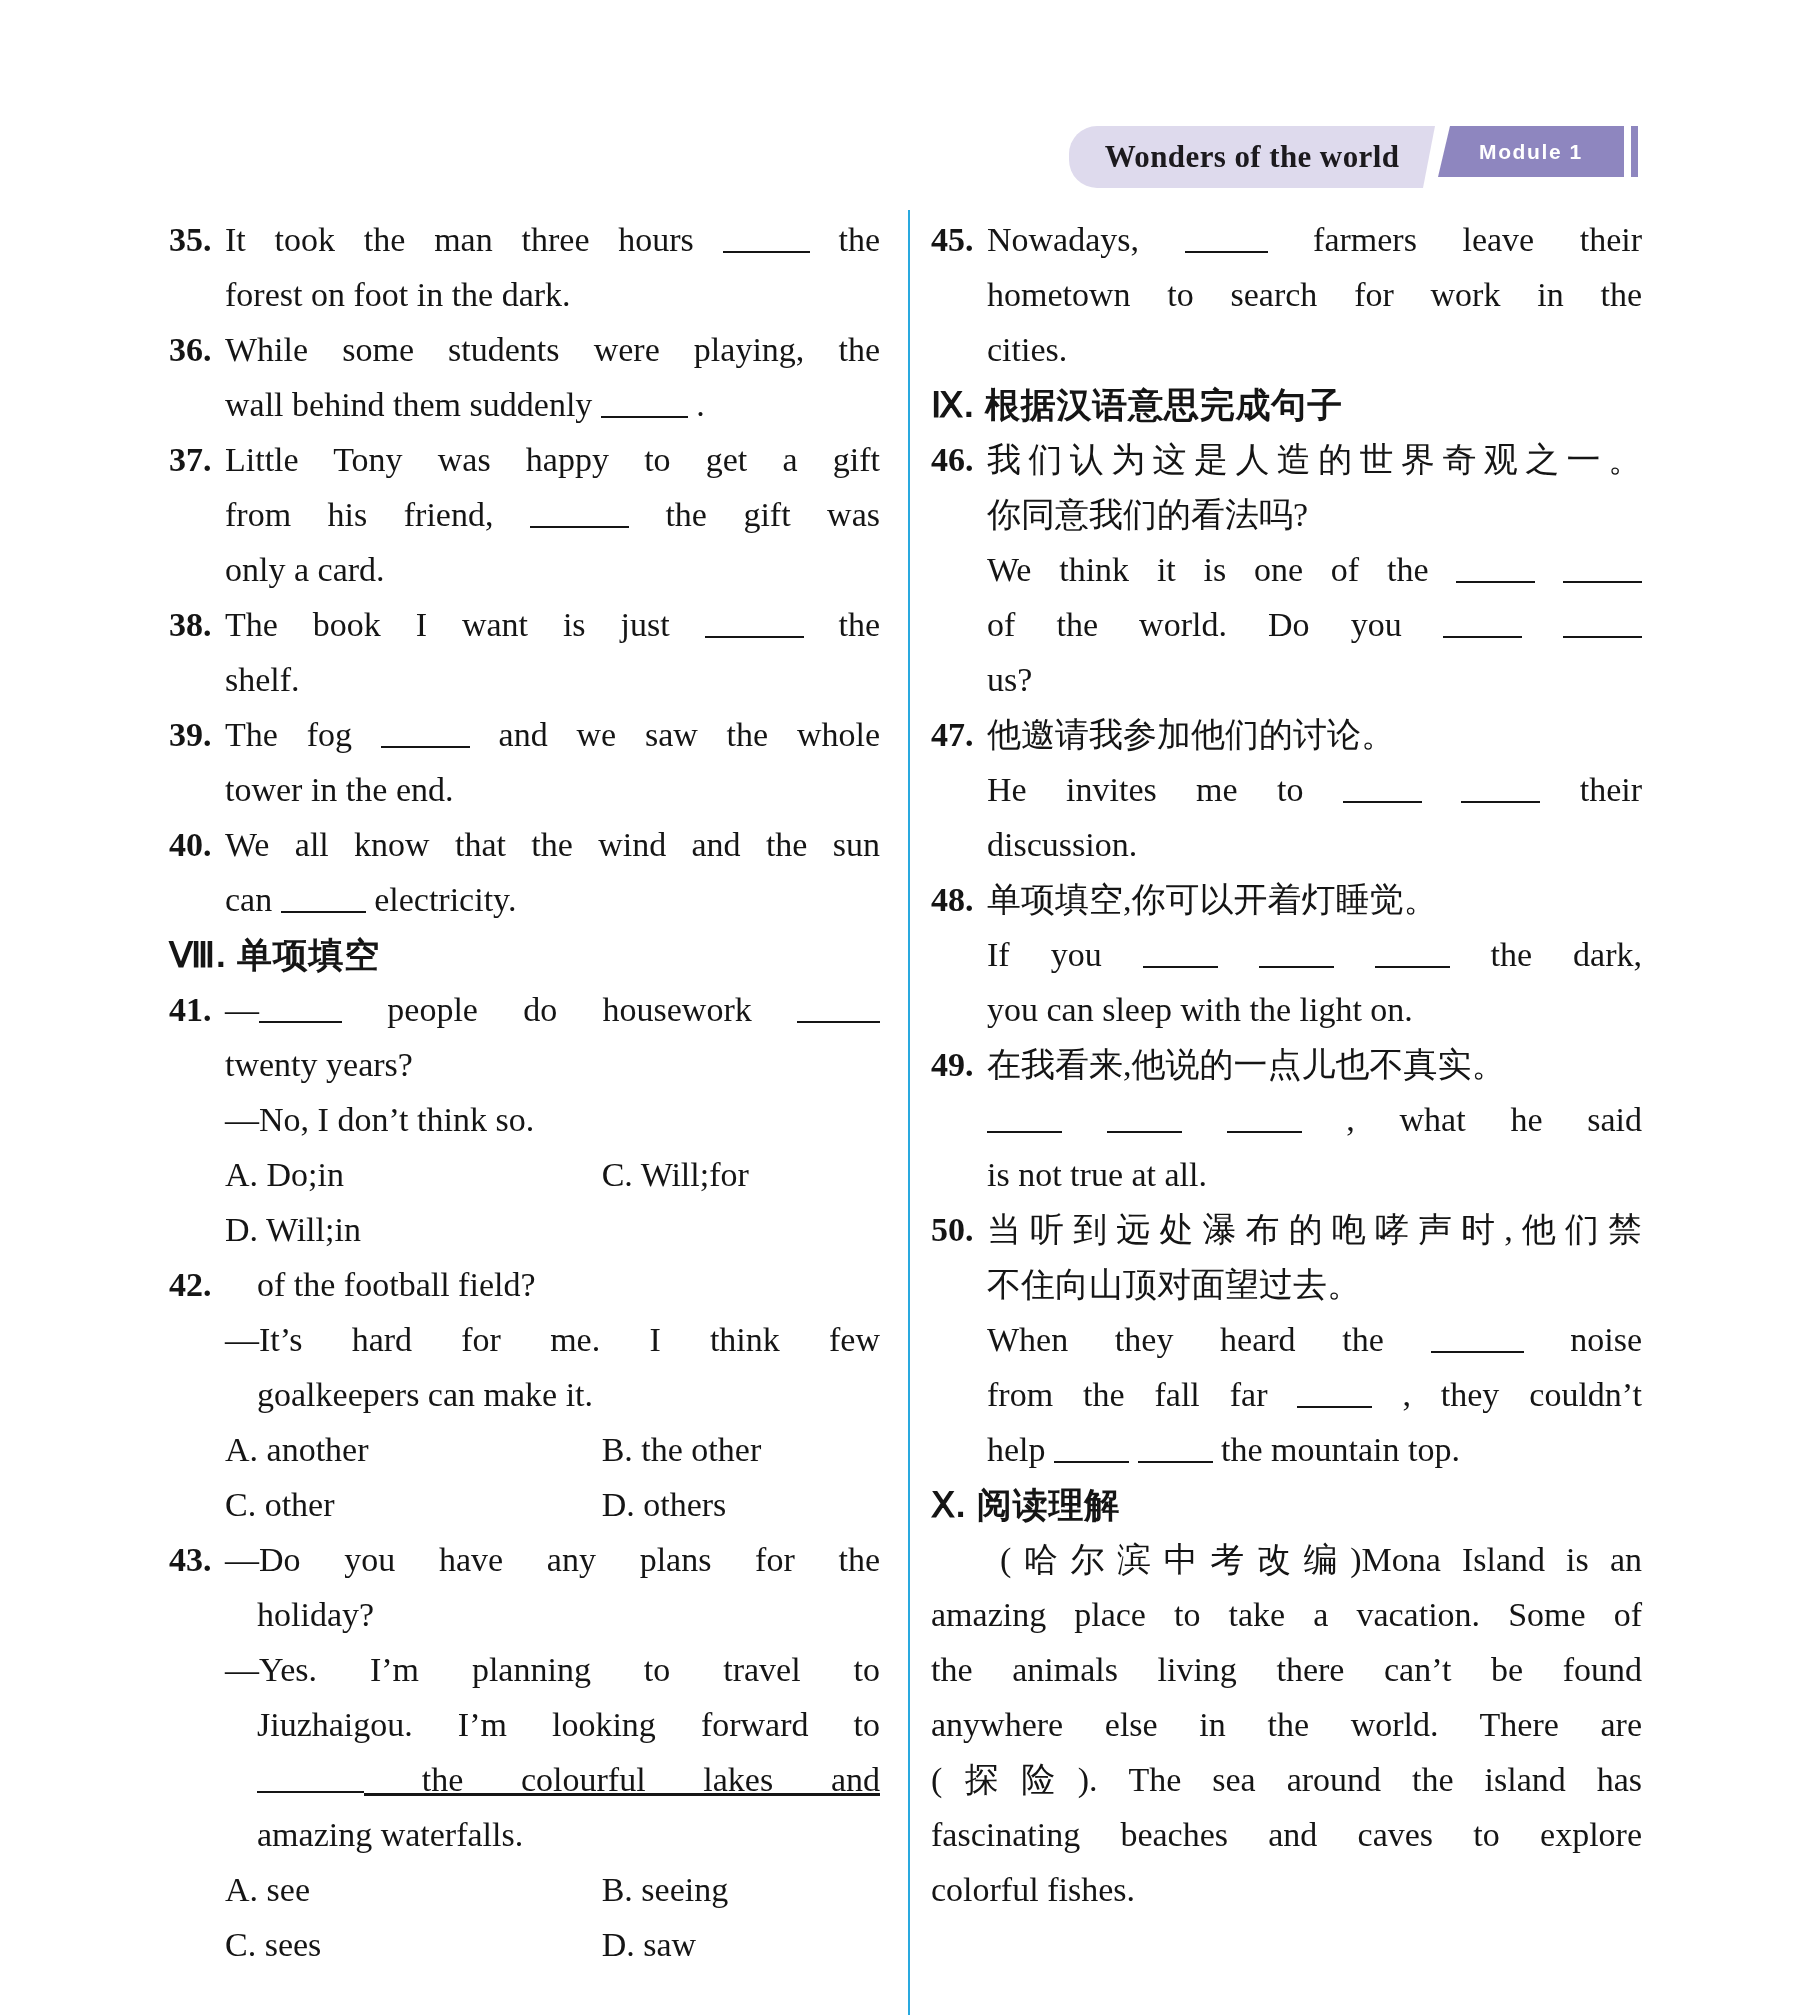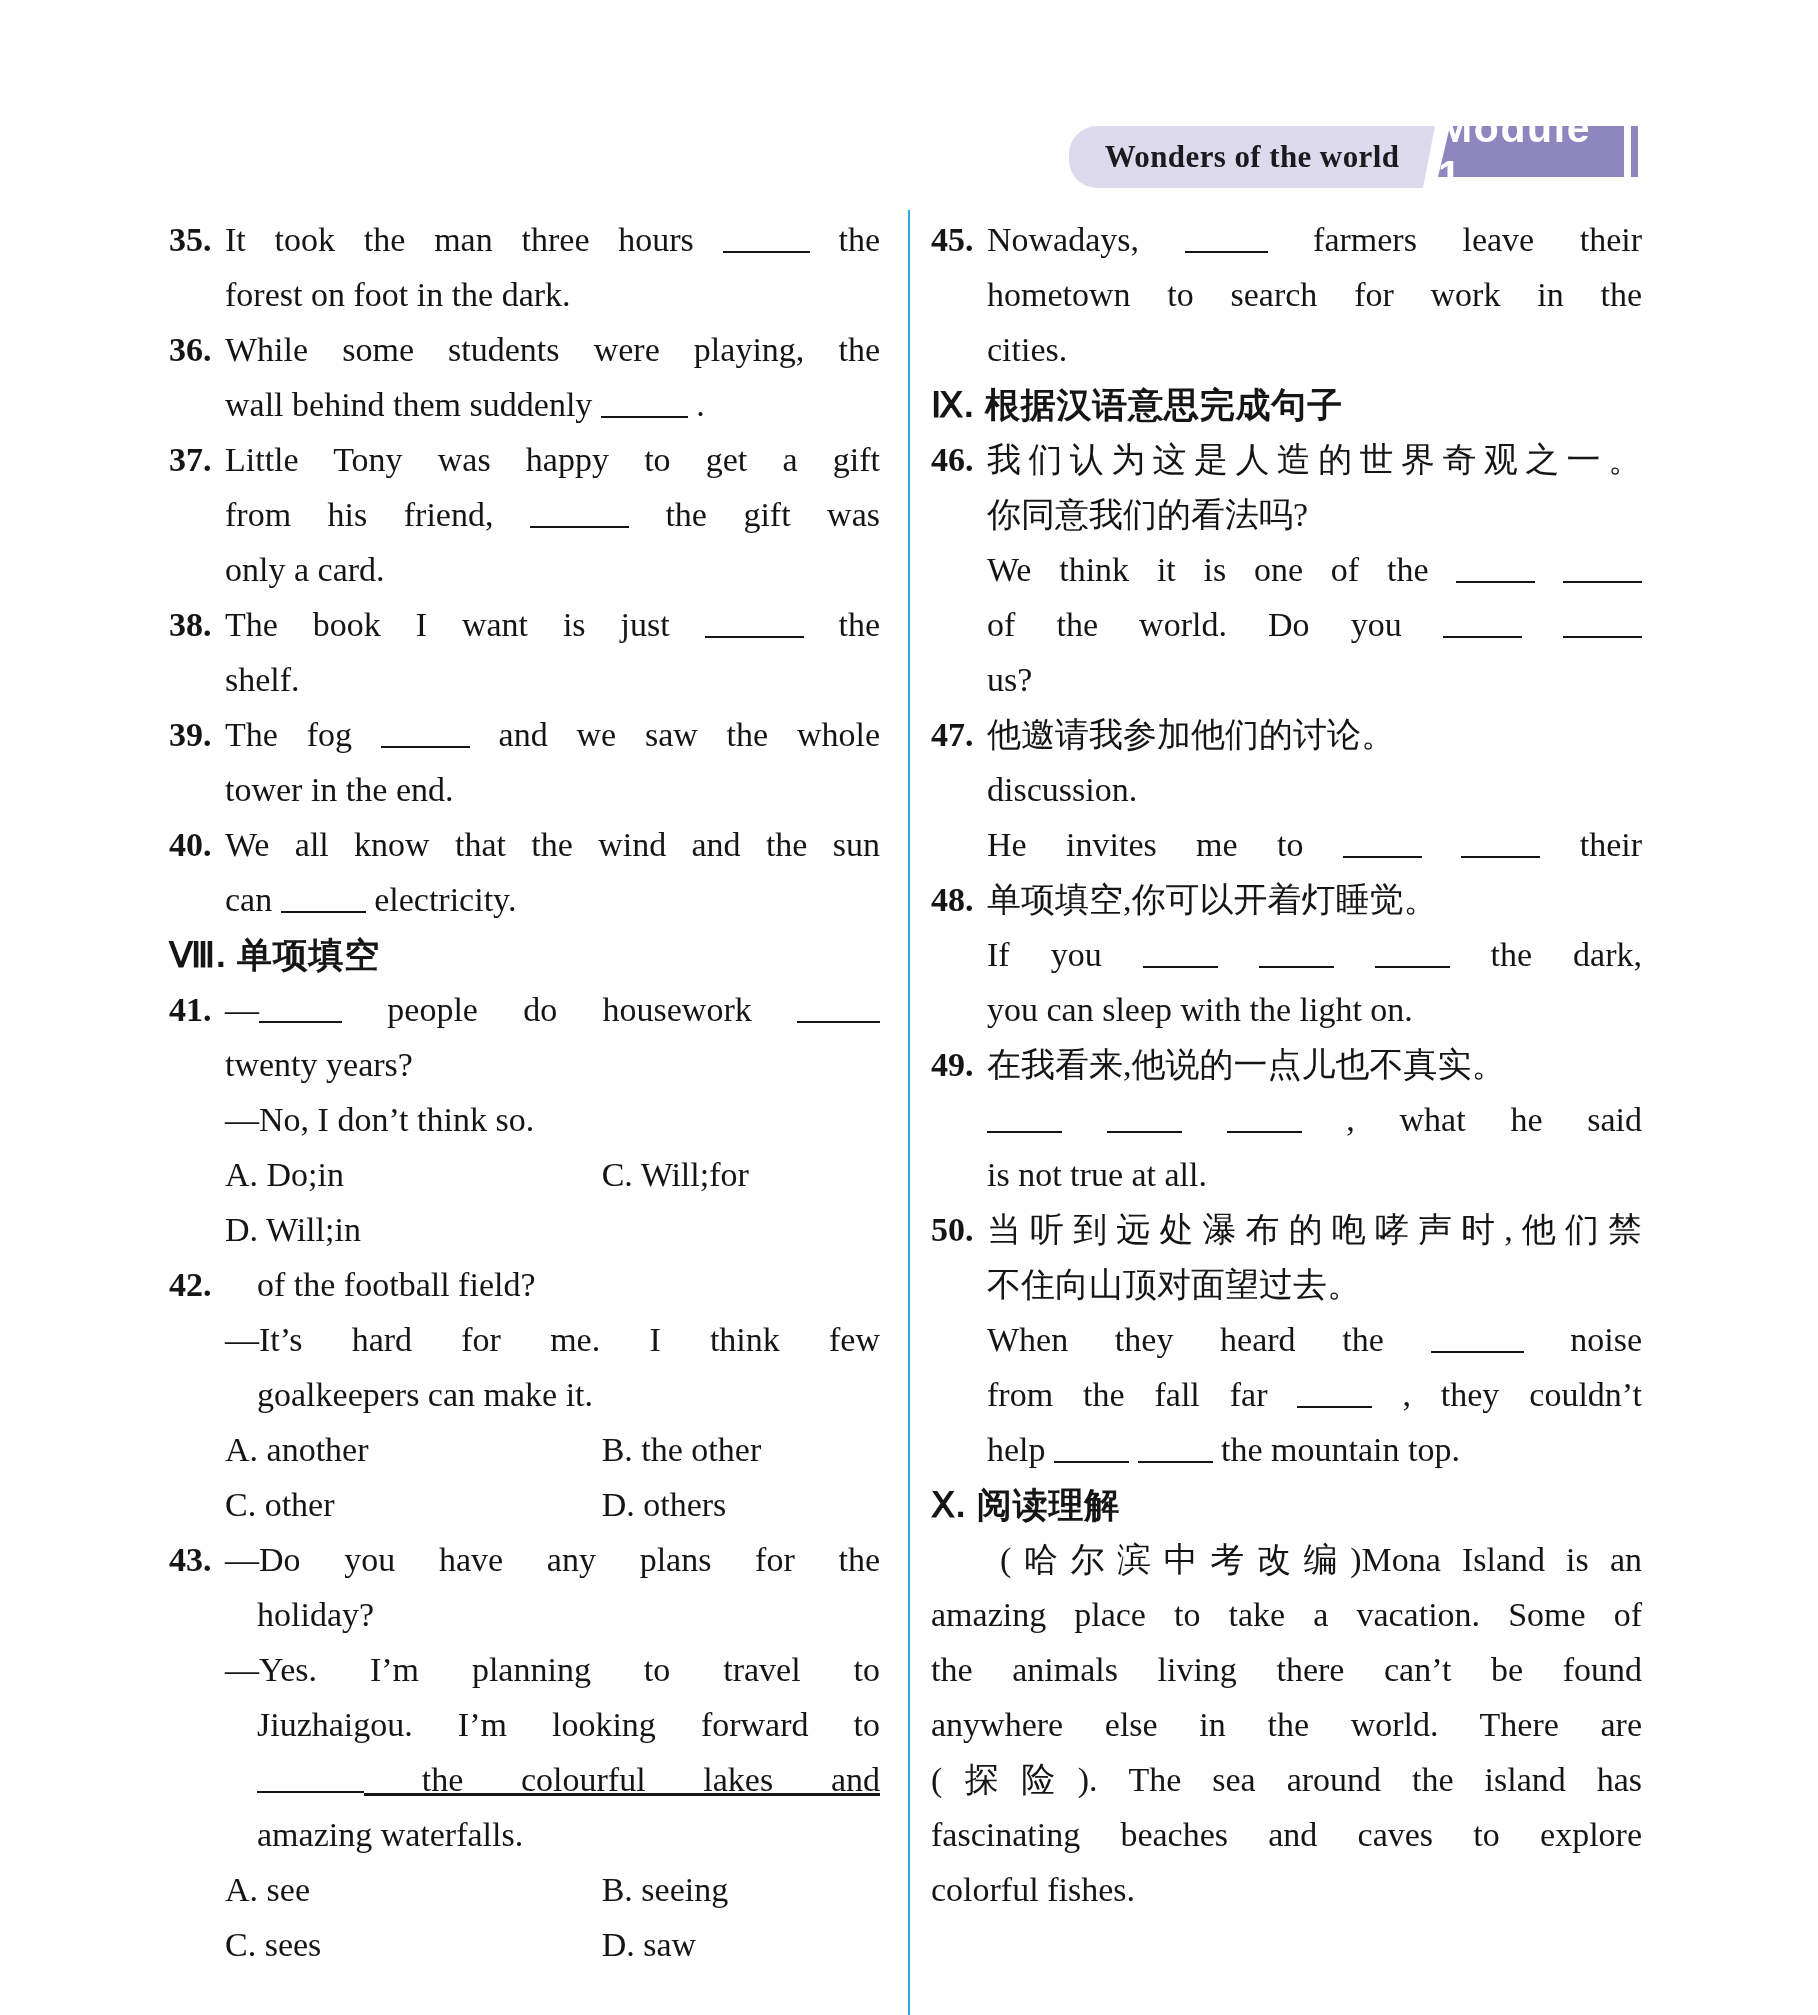--- a/index.html
+++ b/index.html
@@ -15,21 +15,21 @@
     border-radius:28px 0 0 28px;
     clip-path:polygon(0 0,100% 0,calc(100% - 12px) 100%,0 100%);
     display:flex;align-items:center;justify-content:center;
     font-weight:bold;font-size:31px;letter-spacing:0.4px;color:#1c1a1e;
   }
   .hdr-module{
     position:absolute;left:1438px;top:126px;width:186px;height:51px;
     background:var(--mod,#8e86bf);
     clip-path:polygon(12px 0,100% 0,100% 100%,0 100%);
     display:flex;align-items:center;justify-content:center;
-    font-family:"Liberation Sans",sans-serif;font-weight:bold;font-size:41px;color:#fff;
+    font-family:"Liberation Sans",sans-serif;font-weight:bold;font-size:21px;color:#fff;
     letter-spacing:1.6px;
   }
   .hdr-bar{
     position:absolute;left:1631px;top:126px;width:7.3px;height:51px;
     background:var(--mod,#8e86bf);
   }
   
   .divider{
     position:absolute;left:908px;top:210px;width:2px;height:2204px;
     background:var(--accent,#29a9df);
@@ -178,22 +178,22 @@
           <div class="ln">你同意我们的看法吗?</div>
           <div class="ln j">We think it is one of the <span class="bl" style="width: 79px;"></span> <span class="bl" style="width: 79px;"></span></div>
           <div class="ln j">of the world. Do you <span class="bl" style="width: 79px;"></span> <span class="bl" style="width: 79px;"></span></div>
           <div class="ln">us?</div>
         </div>
       </div>
       <div class="q">
         <div class="qnum ln">47.</div>
         <div class="qbody">
           <div class="ln">他邀请我参加他们的讨论。</div>
+          <div class="ln j">He invites me to <span class="bl" style="width: 79px;"></span> <span class="bl" style="width: 79px;"></span> their</div>
           <div class="ln">discussion.</div>
-          <div class="ln j">He invites me to <span class="bl" style="width: 79px;"></span> <span class="bl" style="width: 79px;"></span> their</div>
         </div>
       </div>
       <div class="q">
         <div class="qnum ln">48.</div>
         <div class="qbody">
           <div class="ln">单项填空,你可以开着灯睡觉。</div>
           <div class="ln j">If you <span class="bl" style="width: 75px;"></span> <span class="bl" style="width: 75px;"></span> <span class="bl" style="width: 75px;"></span> the dark,</div>
           <div class="ln">you can sleep with the light on.</div>
         </div>
       </div>

